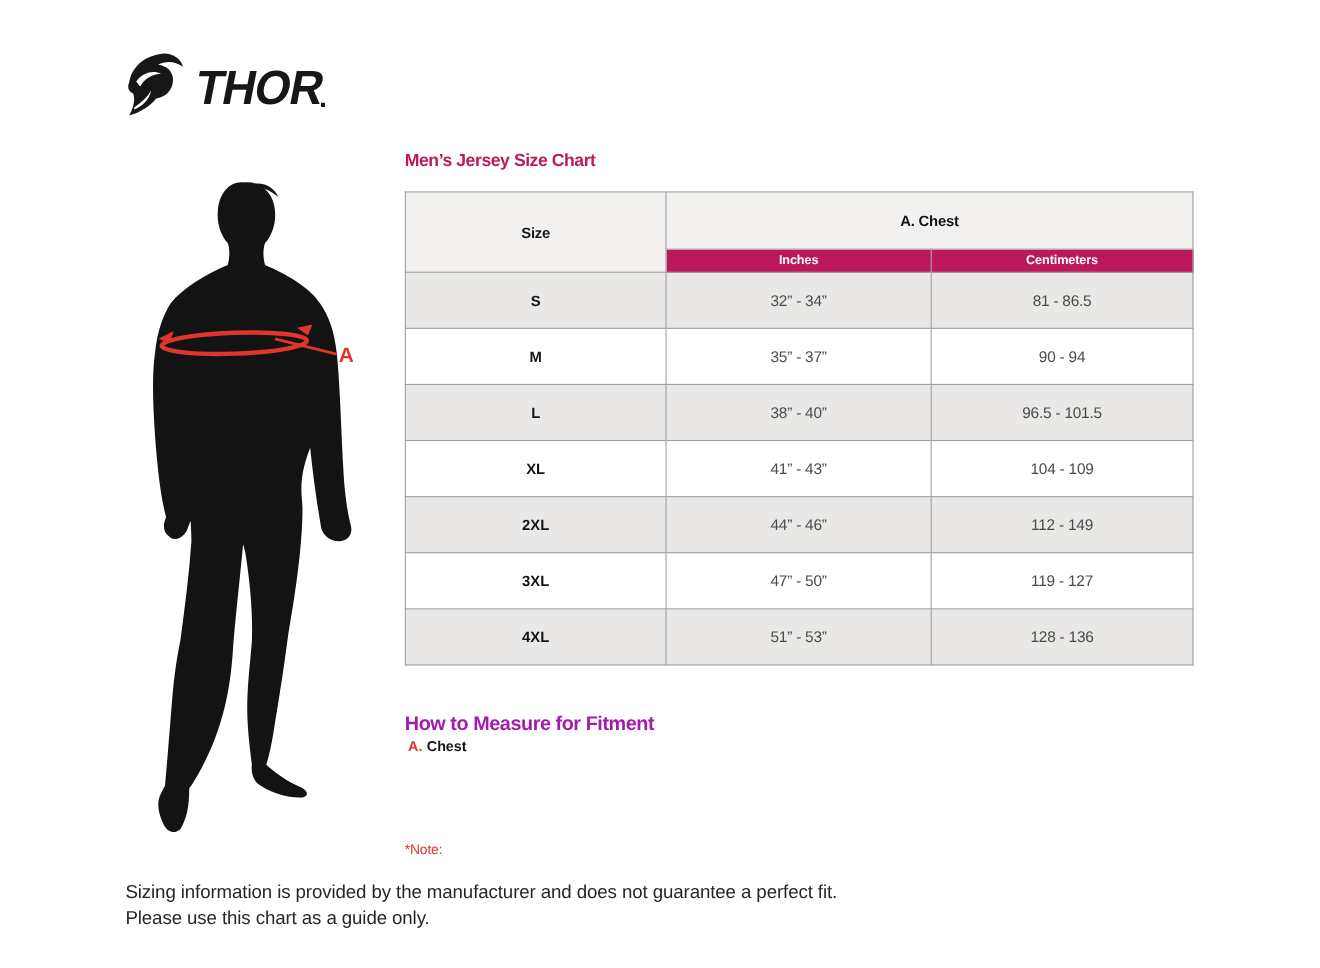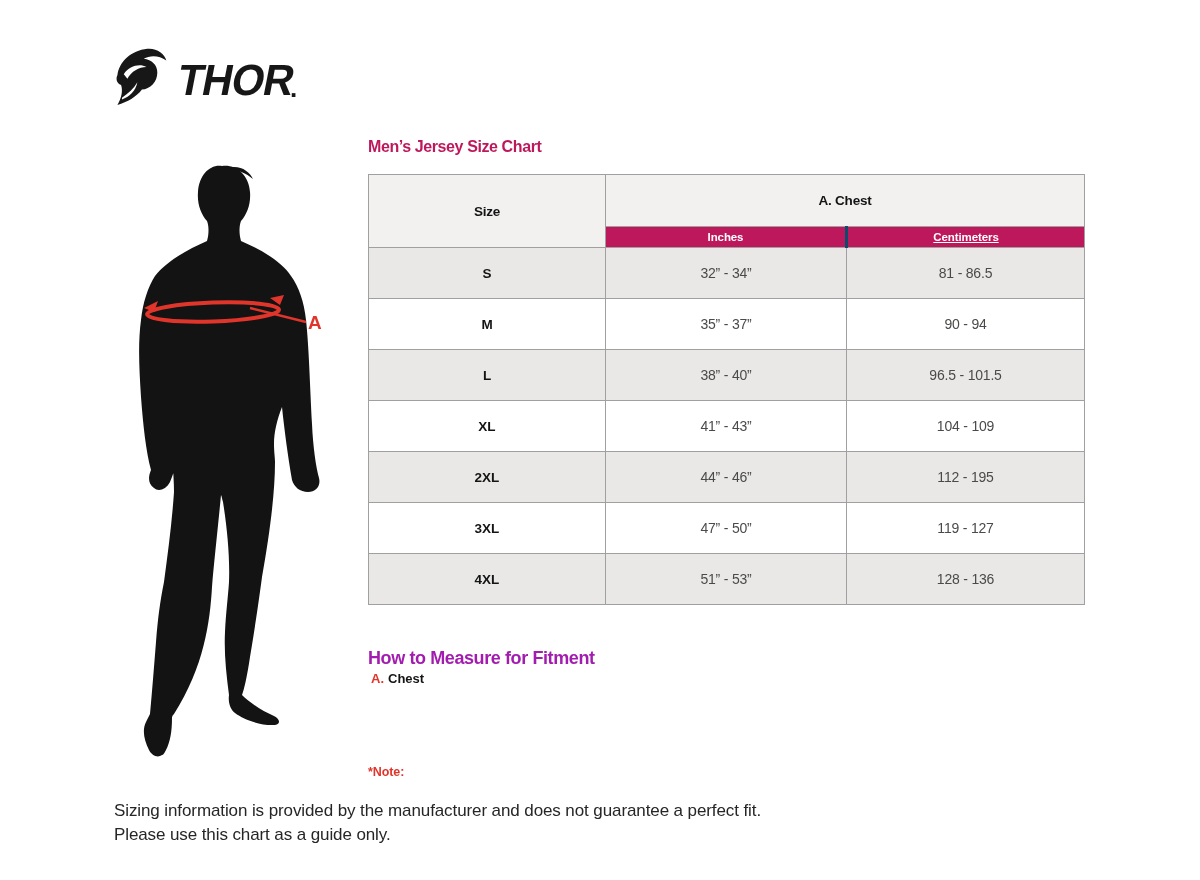--- a/index.html
+++ b/index.html
@@ -56,21 +56,21 @@
   .head-size, .head-group {
     background: #f2f1f0;
     font-size: 13.5px; font-weight: bold; color: #141414; letter-spacing: -0.2px;
   }
   .head-group { height: 52px; }
   .bar-row th {
     background: #be185d; color: #ffffff;
     font-size: 11.5px; font-weight: bold; letter-spacing: -0.1px;
     height: 21px;
   }
-  .bar-row th.bar-right { border-left: 3px solid #0c4a6e; text-decoration: underline; }
+  .bar-row th.bar-right { border-left: 1px solid #0c4a6e; }
   .size-table tbody tr { height: 51px; }
   .size-table tbody tr:nth-child(odd)  { background: #e9e8e7; }
   .size-table tbody tr:nth-child(even) { background: #ffffff; }
   .size-table tbody th { font-size: 13.5px; font-weight: bold; color: #141414; }
   .size-table tbody td { font-size: 14px; color: #4a4a49; letter-spacing: -0.2px; }
 
   
   .measure-heading {
     position: absolute; left: 368px; top: 648px;
     font-size: 18px; font-weight: bold; color: #a21caf; letter-spacing: -0.4px;
@@ -80,21 +80,21 @@
   .measure-item .item-key { color: #e0352b; margin-right: 4px; }
   .measure-item p {
     margin-top: 3px;
     font-size: 12px; color: #222222; line-height: 1.38; letter-spacing: -0.1px;
   }
 
   
   .note-row {
     position: absolute; left: 368px; top: 765px; width: 780px;
     display: flex; gap: 22px;
-    font-size: 12.5px; font-weight: bold; letter-spacing: -0.1px;
+    font-size: 12.5px; font-weight: normal; letter-spacing: -0.1px;
   }
   .note-label { color: #e0352b; white-space: nowrap; }
   .note-text { color: #141414; }
 
   
   .footer {
     position: absolute; left: 114px; top: 799px;
     font-size: 17px; color: #262626; line-height: 1.4; letter-spacing: -0.1px;
   }
 </style>
@@ -211,21 +211,21 @@
         <td>96.5 - 101.5</td>
       </tr>
       <tr>
         <th>XL</th>
         <td>41” - 43”</td>
         <td>104 - 109</td>
       </tr>
       <tr>
         <th>2XL</th>
         <td>44” - 46”</td>
-        <td>112 - 195</td>
+        <td>112 - 149</td>
       </tr>
       <tr>
         <th>3XL</th>
         <td>47” - 50”</td>
         <td>119 - 127</td>
       </tr>
       <tr>
         <th>4XL</th>
         <td>51” - 53”</td>
         <td>128 - 136</td>

